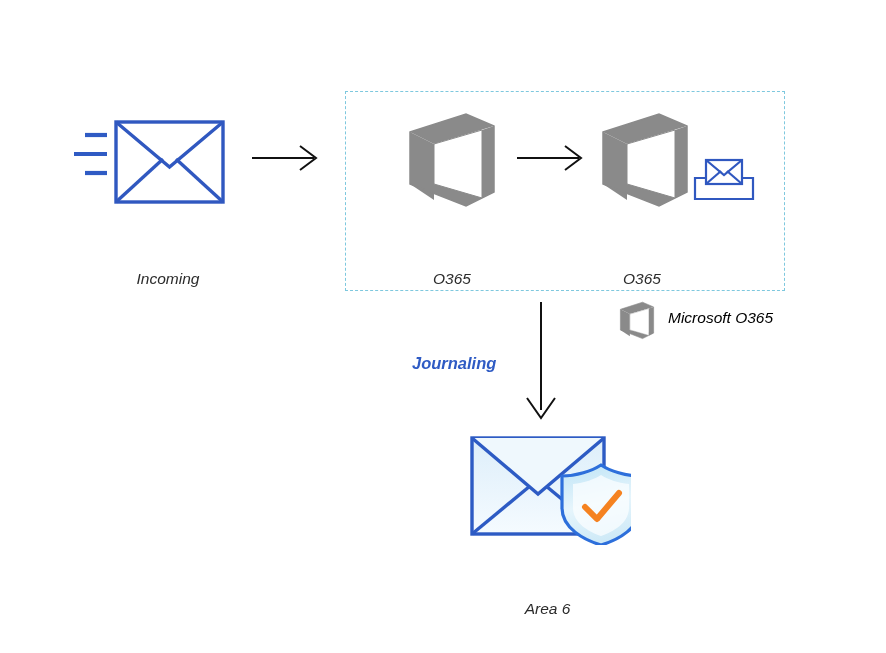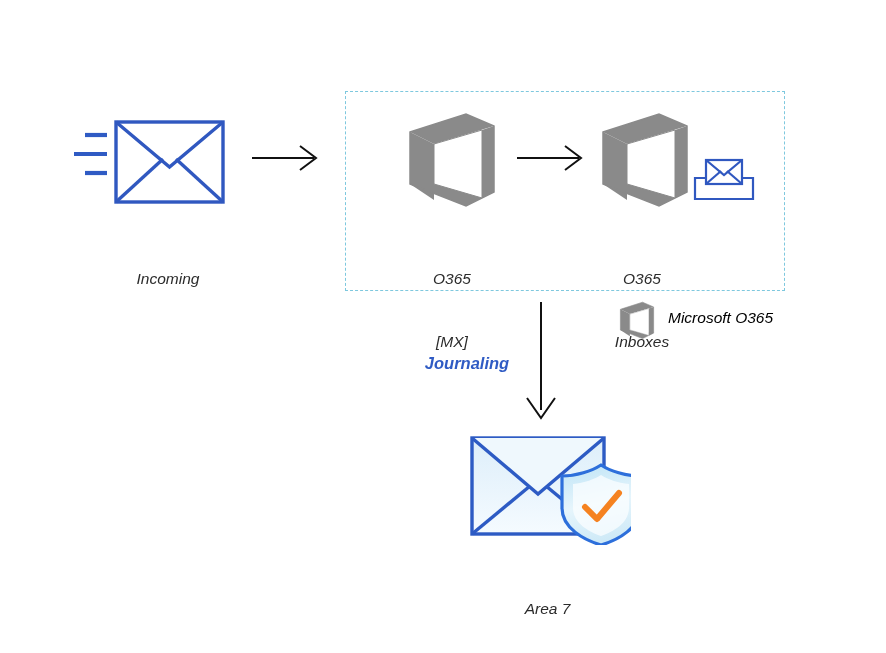--- a/index.html
+++ b/index.html
@@ -79,21 +79,21 @@
     white-space: pre;
     font-family: "Liberation Sans", sans-serif;
   }
 
   
   #journaling-label {
     position: absolute;
     left: 412px;
     top: 354px;
     width: 110px;
-    text-align: center;
+    text-align: left;
     font-size: 16.5px;
     font-weight: bold;
     color: #2f5bc4;
     white-space: pre;
     font-family: "Liberation Sans", sans-serif;
   }
   #arrow-journaling { left: 518px; top: 298px; width: 46px; height: 126px; }
 
   
   #area1-icon { left: 466px; top: 430px; width: 165px; height: 115px; }
@@ -143,21 +143,20 @@
       <path d="M 30 34 L 78 20 L 78 88 L 30 74 Z" fill="#ffffff"></path>
 
       <path d="M 6 74 L 30 74 L 90 82 L 62 96 Z" fill="#8a8a8a"></path>
 
       <path d="M 6 22 L 62 4 L 90 16 L 90 82 L 62 96 L 6 74 Z" fill="none" stroke="#8a8a8a" stroke-width="1.5"></path>
       <path d="M 30 34 L 78 20 L 78 88 L 30 74 Z" fill="#ffffff" stroke="#8a8a8a" stroke-width="1"></path>
     </svg>
   </div>
   <div class="label" id="o365-mx-label">
     <span class="label-line">O365</span>
-    <span class="label-line">[MX]</span>
   </div>
 
   <div class="node" id="arrow-mx-to-inboxes">
     <svg width="72" height="40" viewBox="0 0 72 40">
       <line x1="2" y1="20" x2="64" y2="20" stroke="#111111" stroke-width="2"></line>
       <path d="M 50 8 L 66 20 L 50 32" fill="none" stroke="#111111" stroke-width="2" stroke-linejoin="miter" stroke-linecap="butt"></path>
     </svg>
   </div>
 
   <div class="node" id="o365-inboxes-icon">
@@ -179,21 +178,20 @@
 
       <rect x="14" y="3" width="36" height="24" fill="#ffffff" stroke="#3058c0" stroke-width="2.2"></rect>
       <path d="M 14 3 L 32 18 L 50 3" fill="none" stroke="#3058c0" stroke-width="2.2"></path>
       <path d="M 14 27 L 29 14" fill="none" stroke="#3058c0" stroke-width="2.2"></path>
       <path d="M 50 27 L 35 14" fill="none" stroke="#3058c0" stroke-width="2.2"></path>
     </svg>
   </div>
 
   <div class="label" id="o365-inboxes-label">
     <span class="label-line">O365</span>
-    <span class="label-line">Inboxes</span>
   </div>
 
   <div class="node" id="legend-o365">
     <svg id="legend-o365-icon" width="38" height="40" viewBox="0 0 96 98">
       <path d="M 6 22 L 6 74 L 30 90 L 30 34 Z" fill="#8a8a8a"></path>
       <path d="M 6 22 L 62 4 L 90 16 L 30 34 Z" fill="#8a8a8a"></path>
       <path d="M 78 20 L 90 16 L 90 82 L 78 88 Z" fill="#8a8a8a"></path>
       <path d="M 30 34 L 78 20 L 78 88 L 30 74 Z" fill="#ffffff"></path>
       <path d="M 6 74 L 30 74 L 90 82 L 62 96 Z" fill="#8a8a8a"></path>
       <path d="M 6 22 L 62 4 L 90 16 L 90 82 L 62 96 L 6 74 Z" fill="none" stroke="#8a8a8a" stroke-width="1.5"></path>
@@ -239,17 +237,17 @@
                C 160 96 142 108 135 112
                C 128 108 110 96 110 78
                Z" fill="none"></path>
       <path d="M 96 46 C 110 46 126 41 135 35 C 144 41 160 46 174 46 L 174 78 C 174 98 152 110 135 115 C 118 110 96 98 96 78 Z" fill="url(#shieldGrad)" stroke="#2d6fdb" stroke-width="3.2" stroke-linejoin="round"></path>
       <path d="M 107 54 C 118 53 129 49 135 45 C 141 49 152 53 163 54 L 163 78 C 163 93 147 102 135 106 C 123 102 107 93 107 78 Z" fill="#fbfeff" opacity="0.75"></path>
 
       <path d="M 119 77 L 131 89 L 153 63" fill="none" stroke="#f58220" stroke-width="6" stroke-linecap="round" stroke-linejoin="round"></path>
     </svg>
   </div>
   <div class="label" id="area1-label">
-    <span class="label-line">Area 7</span>
+    <span class="label-line">Area 6</span>
     
   </div>
 
 </div>
 
 </body></html>

